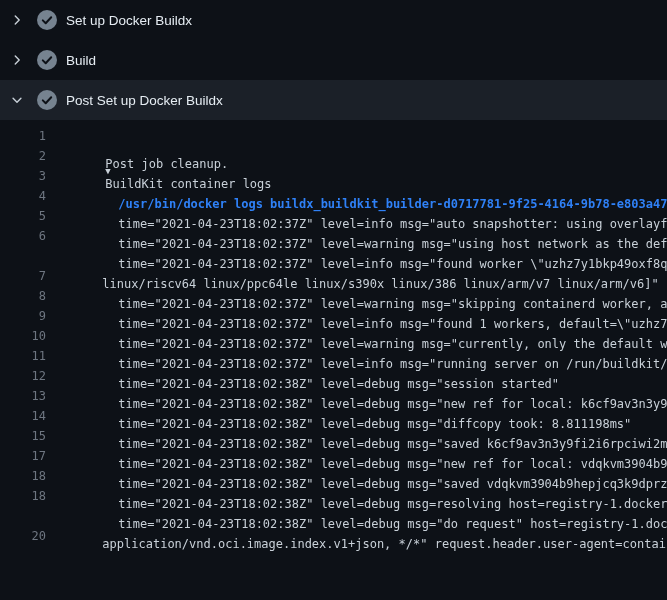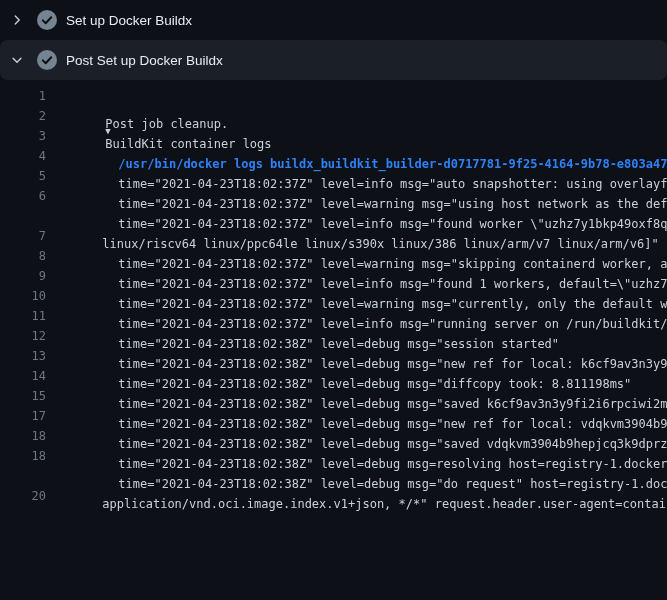--- a/index.html
+++ b/index.html
@@ -2,21 +2,21 @@
 <html><head>
 <meta charset="utf-8">
 <style>
   * { margin:0; padding:0; box-sizing:border-box; }
   html,body { width:667px; height:600px; overflow:hidden; }
   body { background:#0d1117; }
 
   
   .steps { width:100%; }
   .step { height:40px; display:flex; align-items:center; padding:0 16px 0 10px; cursor:pointer; }
-  .step.expanded { background:#1b2028;border-radius:8px; }
+  .step.expanded { background:#1b2028; }
   .chev { width:14px; height:16px; display:flex; align-items:center; justify-content:center; margin-right:13px; flex:none; }
   .chev svg { display:block; }
   .chev .down { display:none; }
   .step.expanded .chev .down { display:block; }
   .status { width:20px; height:20px; margin-right:9px; flex:none; }
   .step-label { font:500 13.5px "Liberation Sans", sans-serif; color:#e6edf3;text-align:right; }
 
   
   .log { padding-top:9px; }
   .row { display:flex; height:20px; line-height:20px;
@@ -40,20 +40,33 @@
         <path d="M6 3.5 L10.5 8 L6 12.5" fill="none" stroke="#c9d1d9" stroke-width="1.6" stroke-linecap="round" stroke-linejoin="round"></path>
       </svg>
 
     </span>
     <svg class="status" width="20" height="20" viewBox="0 0 20 20">
       <circle cx="10" cy="10" r="10" fill="#768390"></circle>
       <path d="M5.8 10.4 L8.7 13.2 L14.2 7.2" fill="none" stroke="#0d1117" stroke-width="2" stroke-linecap="round" stroke-linejoin="round"></path>
     </svg>
     <span class="step-label">Set up Docker Buildx</span>
   </div>
+    <div class="step">
+    <span class="chev">
+      <svg class="right" width="14" height="14" viewBox="0 0 16 16">
+        <path d="M6 3.5 L10.5 8 L6 12.5" fill="none" stroke="#c9d1d9" stroke-width="1.6" stroke-linecap="round" stroke-linejoin="round"></path>
+      </svg>
+
+    </span>
+    <svg class="status" width="20" height="20" viewBox="0 0 20 20">
+      <circle cx="10" cy="10" r="10" fill="#768390"></circle>
+      <path d="M5.8 10.4 L8.7 13.2 L14.2 7.2" fill="none" stroke="#0d1117" stroke-width="2" stroke-linecap="round" stroke-linejoin="round"></path>
+    </svg>
+    <span class="step-label">Build</span>
+  </div>
     <div class="step expanded">
     <span class="chev">
 
       <svg class="down" width="14" height="14" viewBox="0 0 16 16">
         <path d="M3.5 6 L8 10.5 L12.5 6" fill="none" stroke="#c9d1d9" stroke-width="1.6" stroke-linecap="round" stroke-linejoin="round"></path>
       </svg>
     </span>
     <svg class="status" width="20" height="20" viewBox="0 0 20 20">
       <circle cx="10" cy="10" r="10" fill="#768390"></circle>
       <path d="M5.8 10.4 L8.7 13.2 L14.2 7.2" fill="none" stroke="#0d1117" stroke-width="2" stroke-linecap="round" stroke-linejoin="round"></path>

